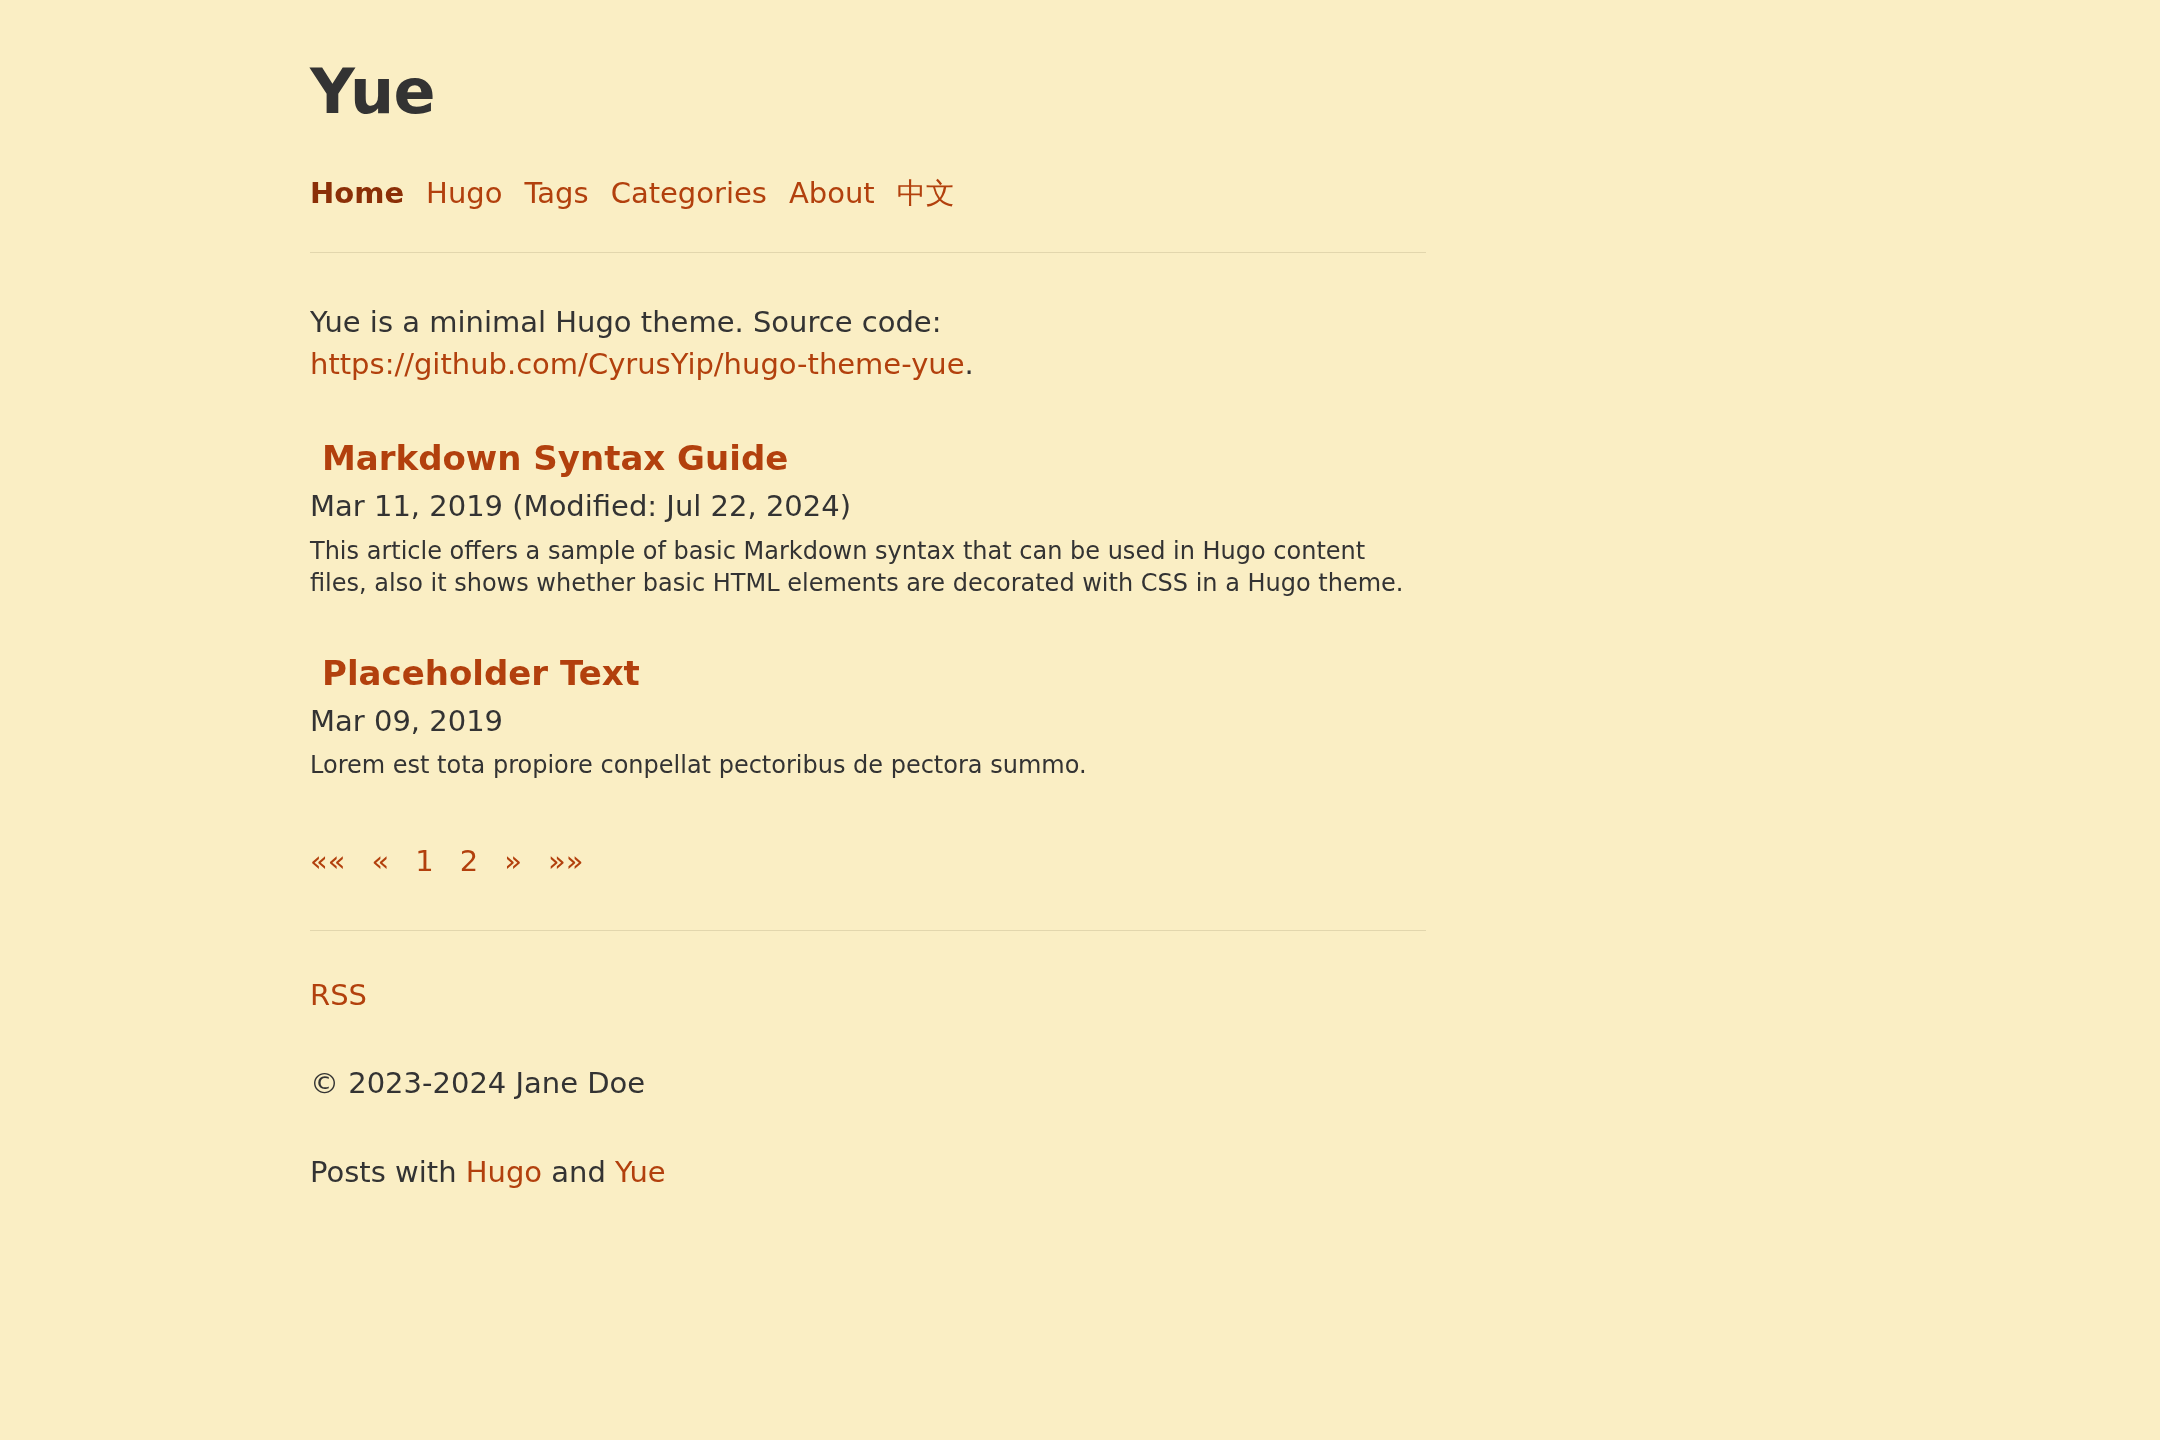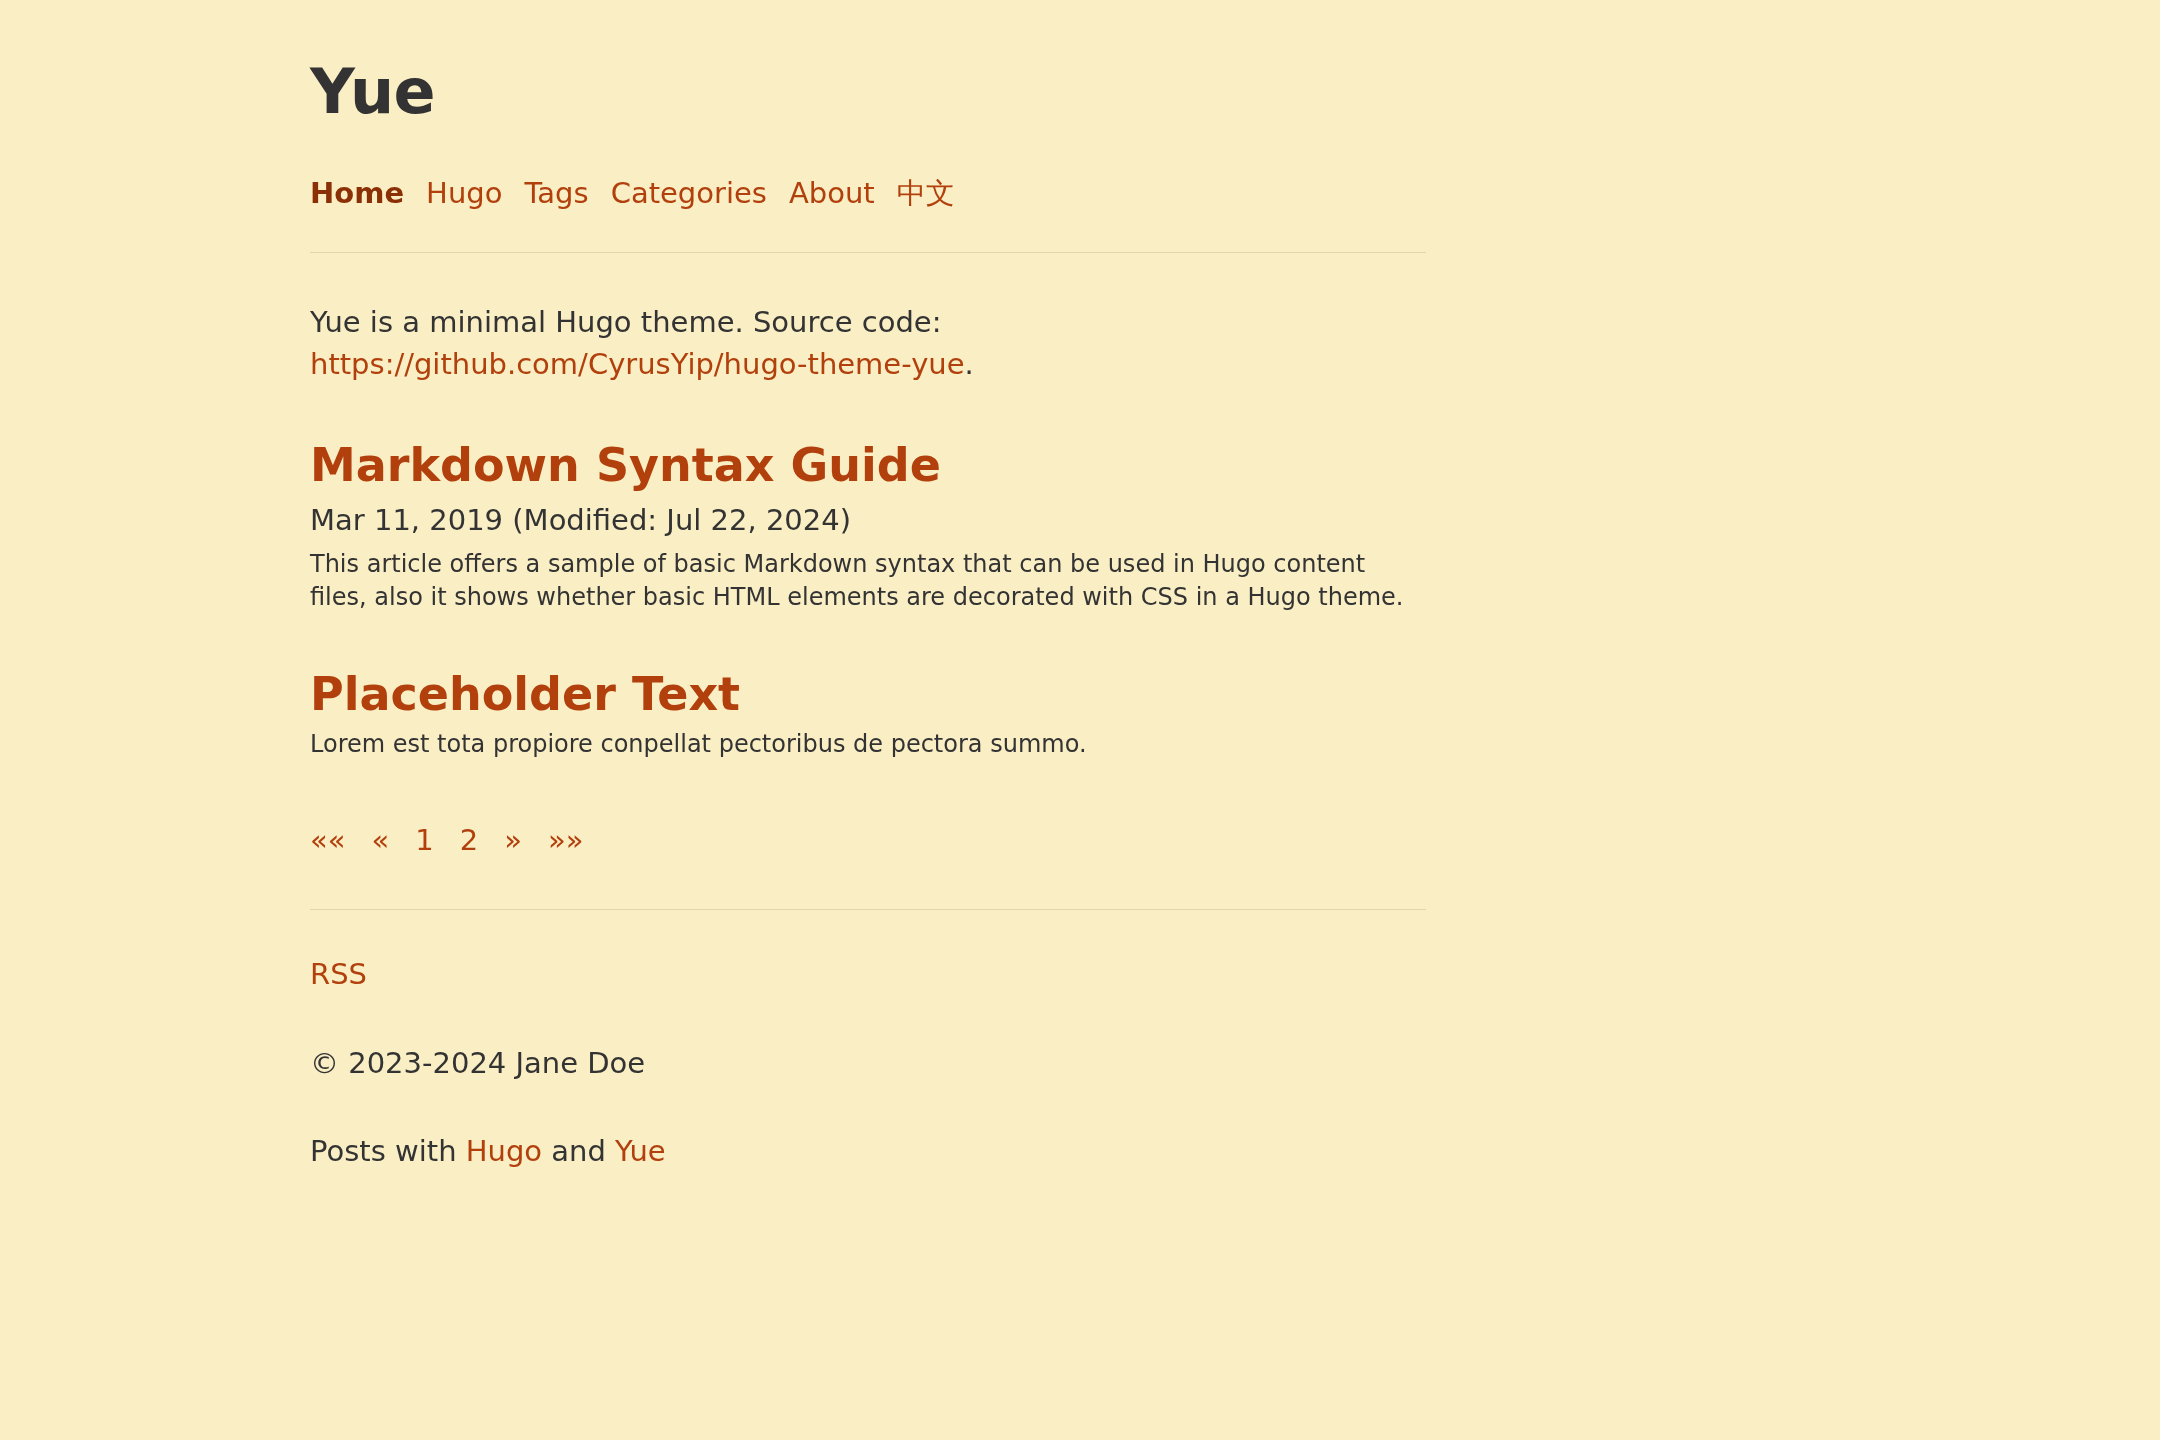--- a/index.html
+++ b/index.html
@@ -57,25 +57,25 @@
   .intro {
     font-size: 29px;
     color: #333333;
     margin-top: 48px;
     line-height: 1.45;
   }
   .post {
     margin-top: 54px;
   }
   .post-title {
-    font-size: 46px;
+    font-size: 34px;
     font-weight: bold;
     color: #b2400d;
     line-height: 1.15;
-    margin: 0;
+    margin: 12px;
   }
   .post-date {
     font-size: 29px;
     color: #333333;
     margin-top: 9px;
     line-height: 1.35;
   }
   .post-summary {
     font-size: 24px;
     color: #333333;
@@ -138,20 +138,21 @@
   <p class="intro"><span>Yue is a minimal Hugo theme. Source code: </span><a class="link">https://github.com/CyrusYip/hugo-theme-yue</a><span>.</span></p>
 
   <article class="post">
     <a class="post-title">Markdown Syntax Guide</a>
     <div class="post-date">Mar 11, 2019 (Modified: Jul 22, 2024)</div>
     <div class="post-summary">This article offers a sample of basic Markdown syntax that can be used in Hugo content files, also it shows whether basic HTML elements are decorated with CSS in a Hugo theme.</div>
   </article>
 
   <article class="post">
     <a class="post-title">Placeholder Text</a>
+    <div class="post-date">Mar 09, 2019</div>
     <div class="post-summary">Lorem est tota propiore conpellat pectoribus de pectora summo.</div>
   </article>
 
   <div class="pagination">
     <a class="page-link">««</a>
     <a class="page-link">«</a>
     <a class="page-link">1</a>
     <a class="page-link">2</a>
     <a class="page-link">»</a>
     <a class="page-link">»»</a>

